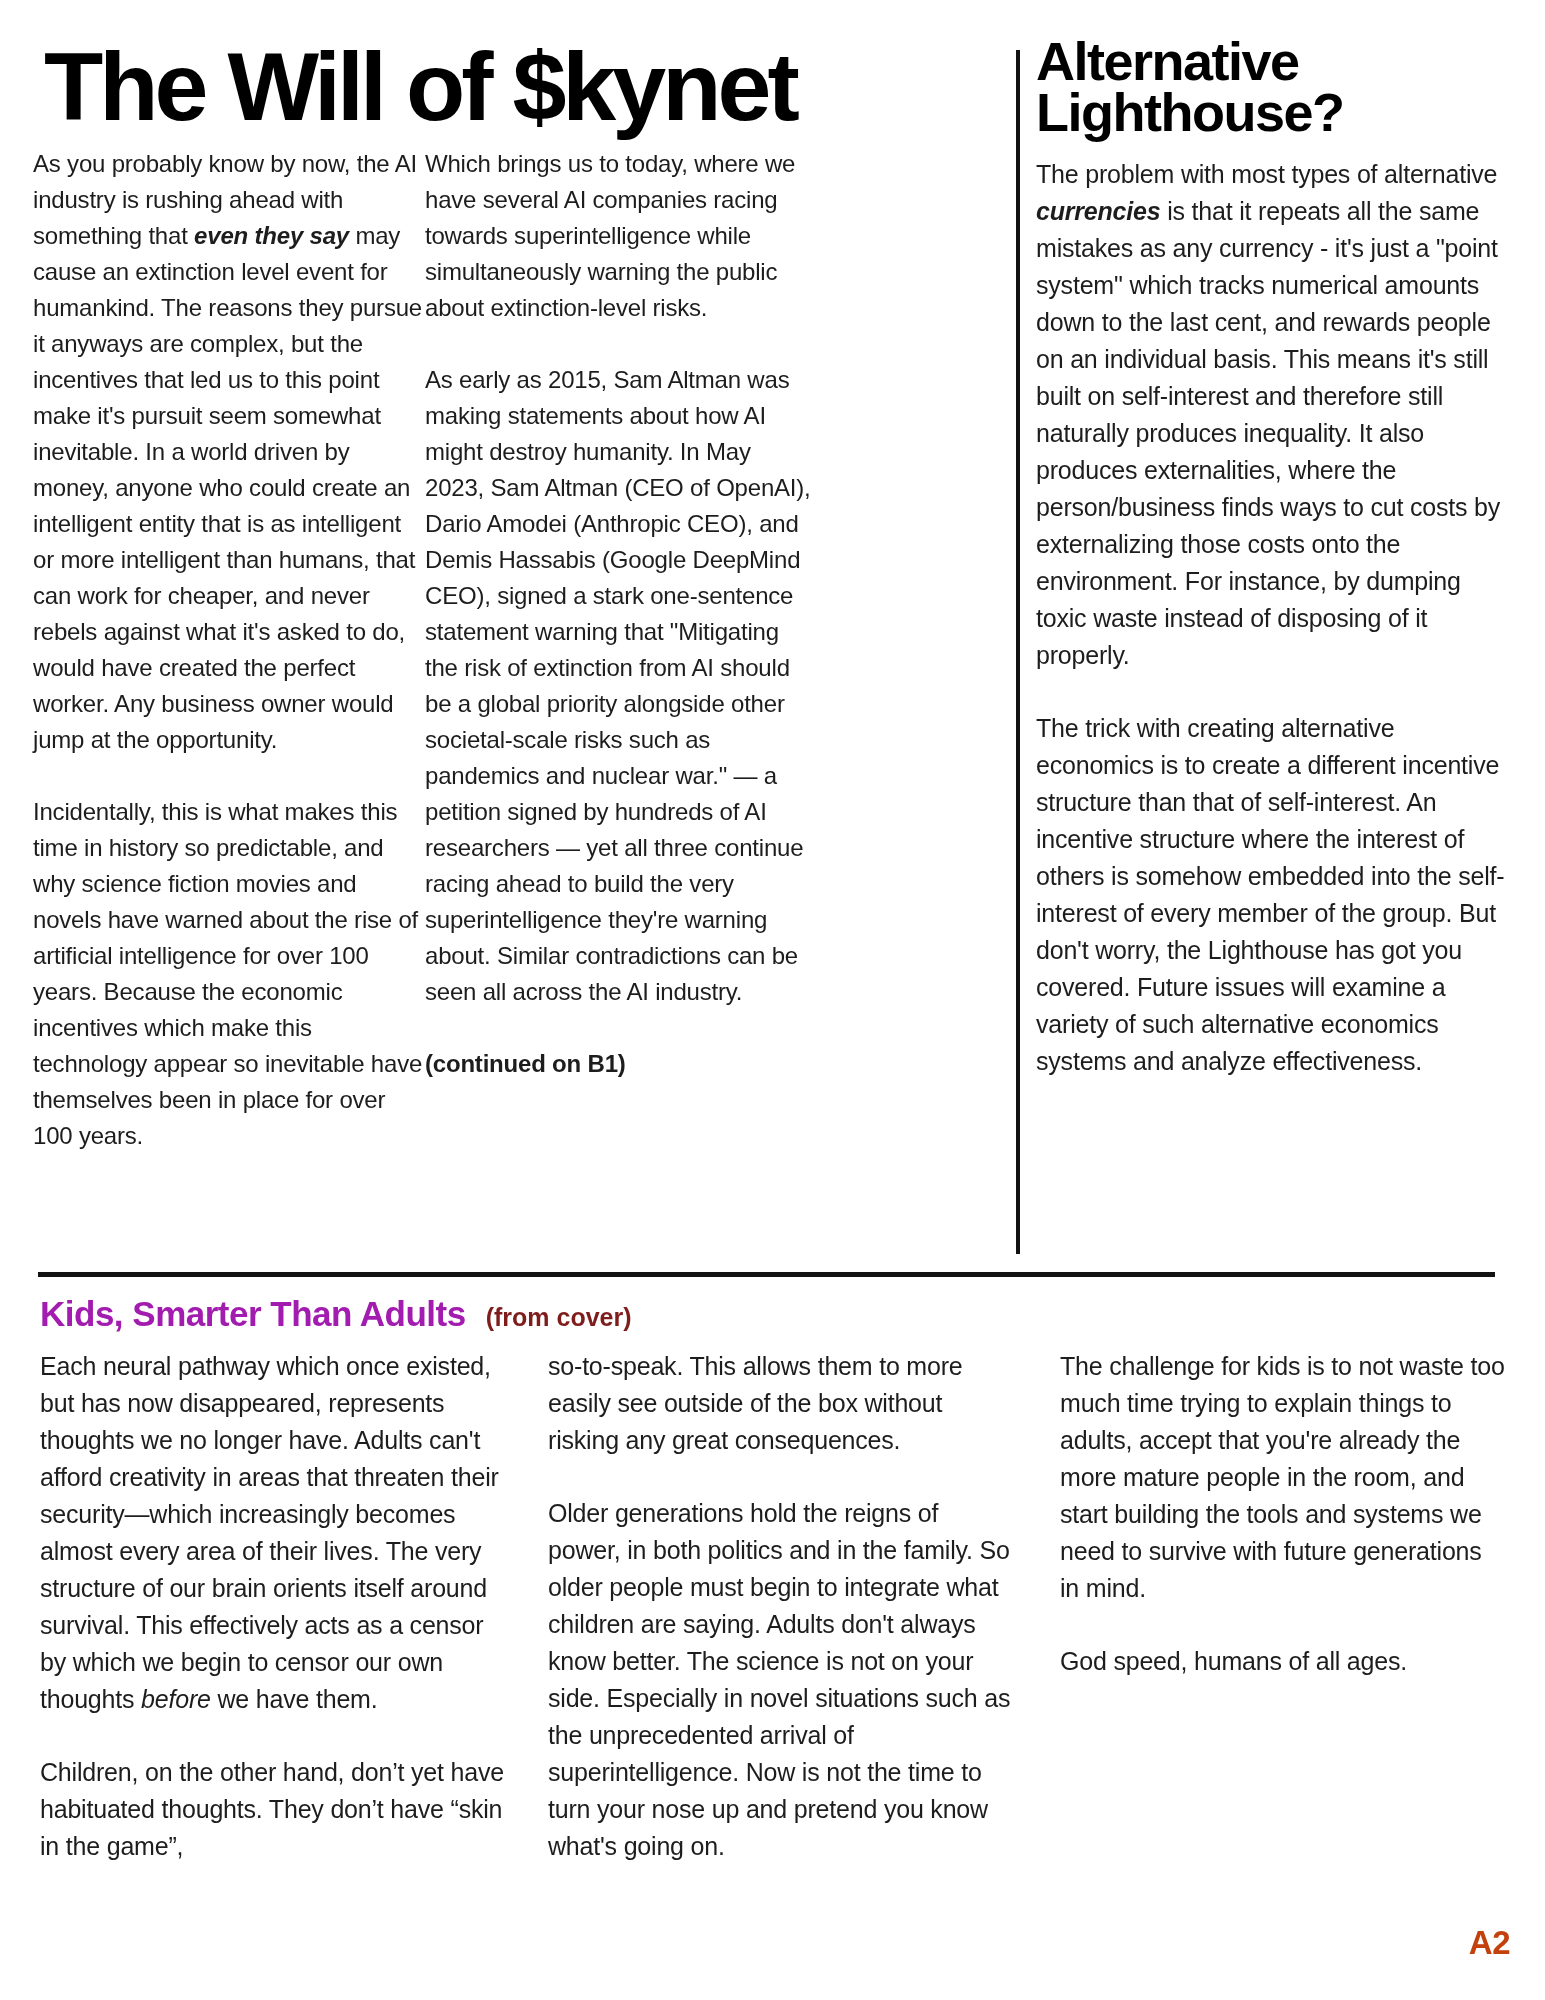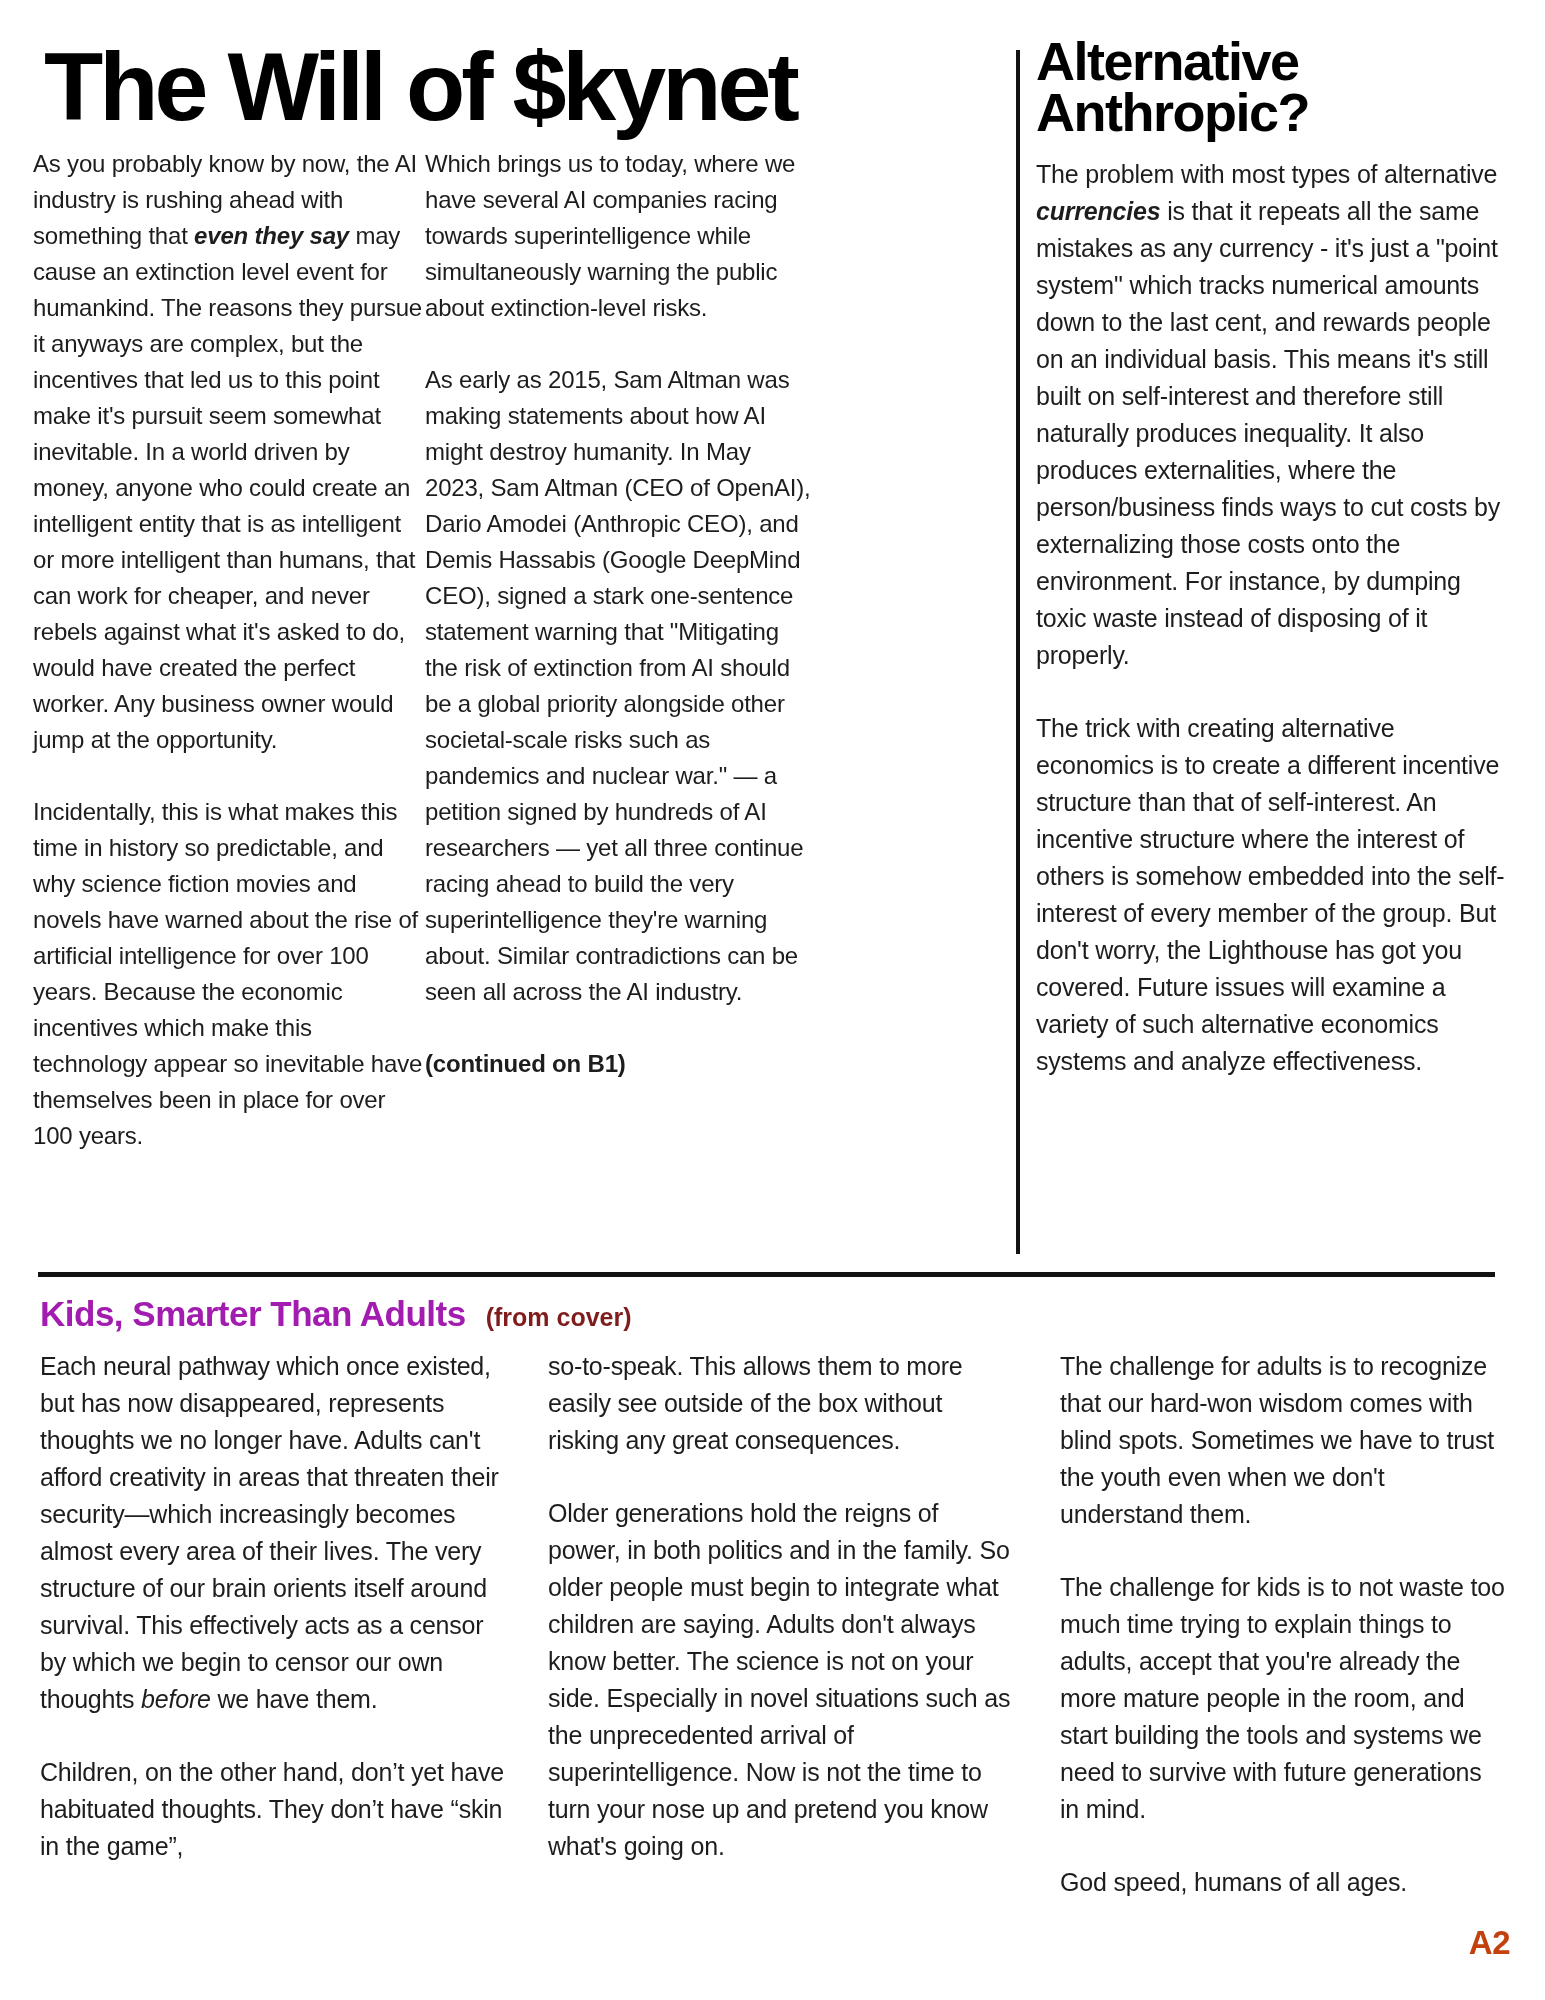--- a/index.html
+++ b/index.html
@@ -59,21 +59,21 @@
 
   <section class="body-col t-col top-col2">
     <p>Which brings us to today, where we have several AI companies racing towards superintelligence while simultaneously warning the public about extinction-level risks.</p>
     <p>As early as 2015, Sam Altman was making statements about how AI might destroy humanity. In May 2023, Sam Altman (CEO of OpenAI), Dario Amodei (Anthropic CEO), and Demis Hassabis (Google DeepMind CEO), signed a stark one-sentence statement warning that "Mitigating the risk of extinction from AI should be a global priority alongside other societal-scale risks such as pandemics and nuclear war." — a petition signed by hundreds of AI researchers — yet all three continue racing ahead to build the very superintelligence they're warning about. Similar contradictions can be seen all across the AI industry.</p>
     <p class="continued">(continued on B1)</p>
   </section>
 
   <div class="vrule"></div>
 
   <aside class="body-col r-col alt-col">
-    <h2 class="alt-heading"><span>Alternative</span><br><span>Anthropic?</span></h2>
+    <h2 class="alt-heading"><span>Alternative</span><br><span>Lighthouse?</span></h2>
     <p><span>The problem with most types of alternative </span><span class="seg-bi">currencies</span><span> is that it repeats all the same mistakes as any currency - it's just a "point system" which tracks numerical amounts down to the last cent, and rewards people on an individual basis. This means it's still built on self-interest and therefore still naturally produces inequality. It also produces externalities, where the person/business finds ways to cut costs by externalizing those costs onto the environment. For instance, by dumping toxic waste instead of disposing of it properly.</span></p>
     <p>The trick with creating alternative economics is to create a different incentive structure than that of self-interest. An incentive structure where the interest of others is somehow embedded into the self-interest of every member of the group. But don't worry, the Lighthouse has got you covered. Future issues will examine a variety of such alternative economics systems and analyze effectiveness.</p>
   </aside>
 
   <div class="hrule"></div>
 
   <div class="kids-header">
     <h3 class="kids-heading">Kids, Smarter Than Adults</h3>
     <span class="kids-subheading">(from cover)</span>
   </div>
@@ -82,20 +82,19 @@
     <p><span>Each neural pathway which once existed, but has now disappeared, represents thoughts we no longer have. Adults can't afford creativity in areas that threaten their security—which increasingly becomes almost every area of their lives. The very structure of our brain orients itself around survival. This effectively acts as a censor by which we begin to censor our own thoughts </span><span class="seg-i">before</span><span> we have them.</span></p>
     <p>Children, on the other hand, don’t yet have habituated thoughts. They don’t have “skin in the game”,</p>
   </section>
 
   <section class="body-col b-col kids-col2">
     <p>so-to-speak. This allows them to more easily see outside of the box without risking any great consequences.</p>
     <p>Older generations hold the reigns of power, in both politics and in the family. So older people must begin to integrate what children are saying. Adults don't always know better. The science is not on your side. Especially in novel situations such as the unprecedented arrival of superintelligence. Now is not the time to turn your nose up and pretend you know what's going on.</p>
   </section>
 
   <section class="body-col b-col kids-col3">
-    <p>The challenge for adults is to recognize that our hard-won wisdom comes with blind spots. Sometimes we have to trust the youth even when we don't understand them.</p>
     <p>The challenge for kids is to not waste too much time trying to explain things to adults, accept that you're already the more mature people in the room, and start building the tools and systems we need to survive with future generations in mind.</p>
     <p>God speed, humans of all ages.</p>
   </section>
 
   <div class="page-number">A2</div>
 
 </div>
 
 </body></html>

